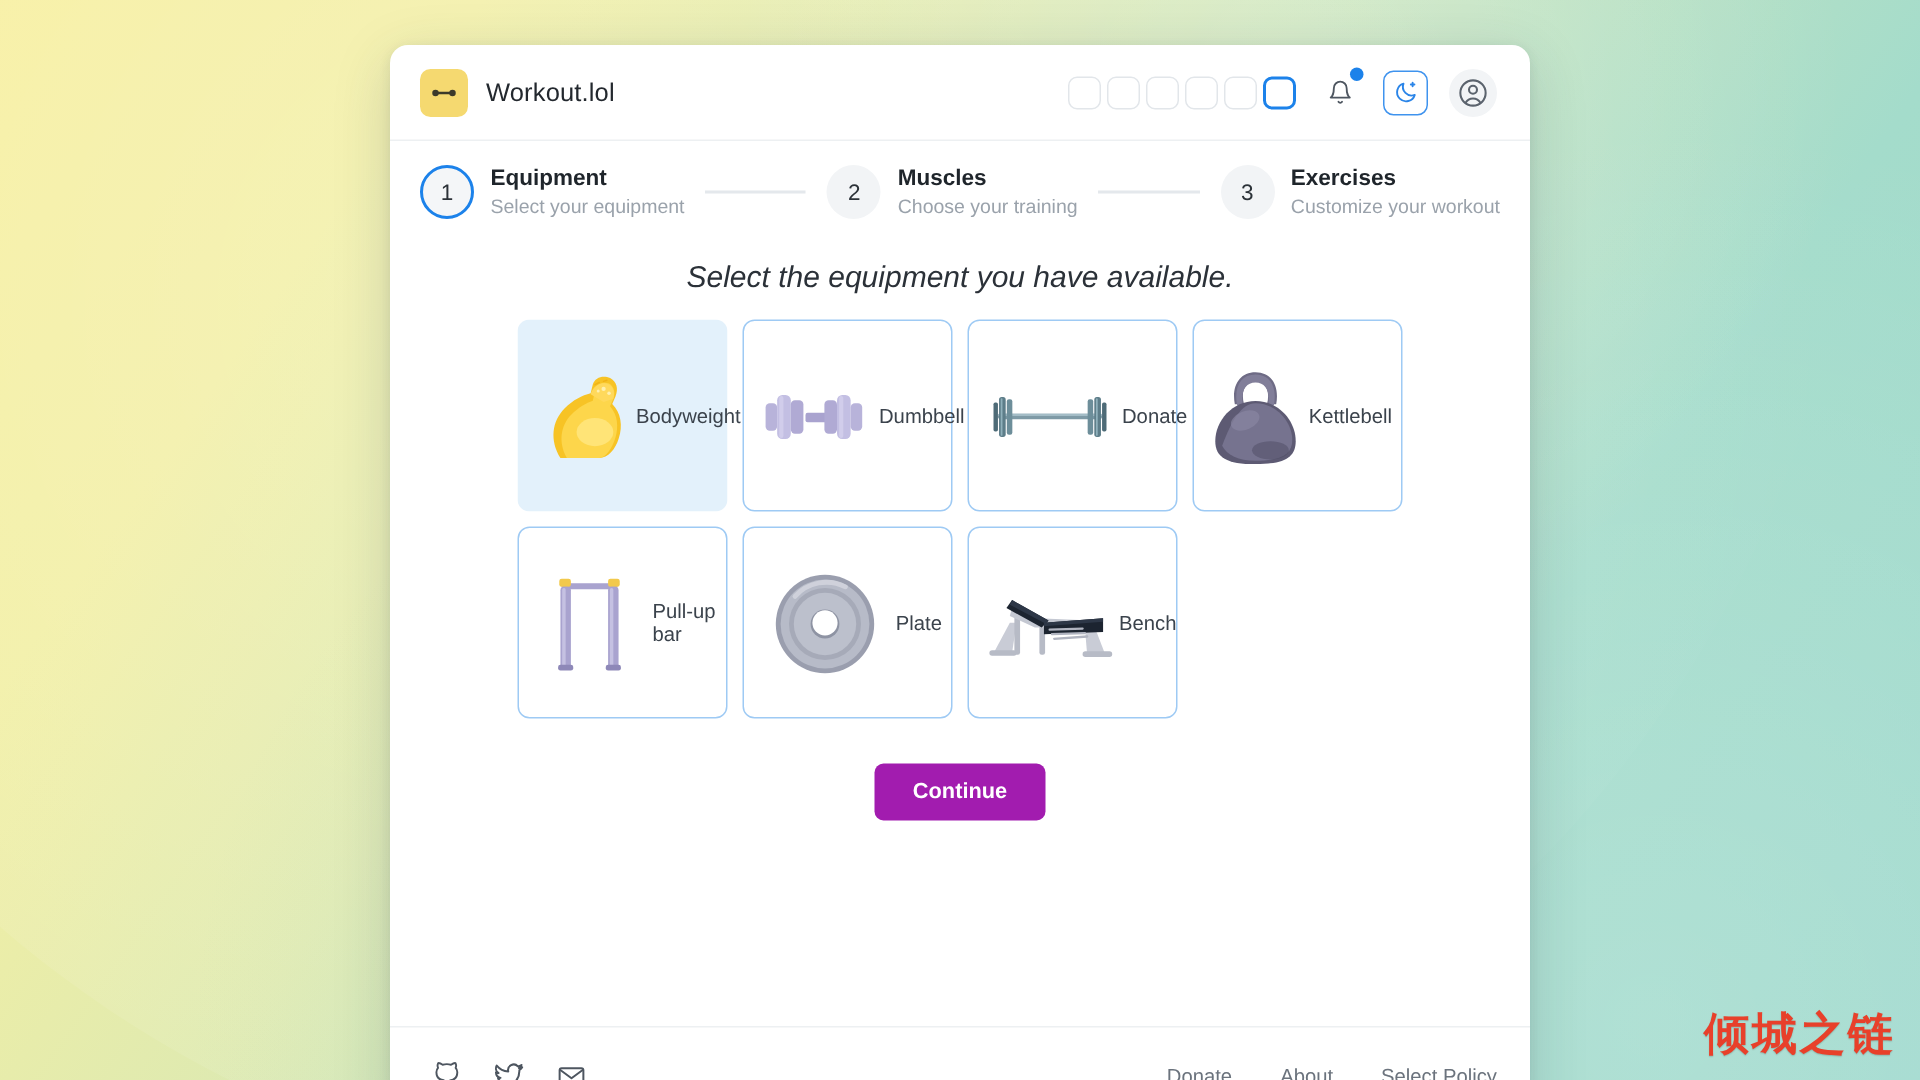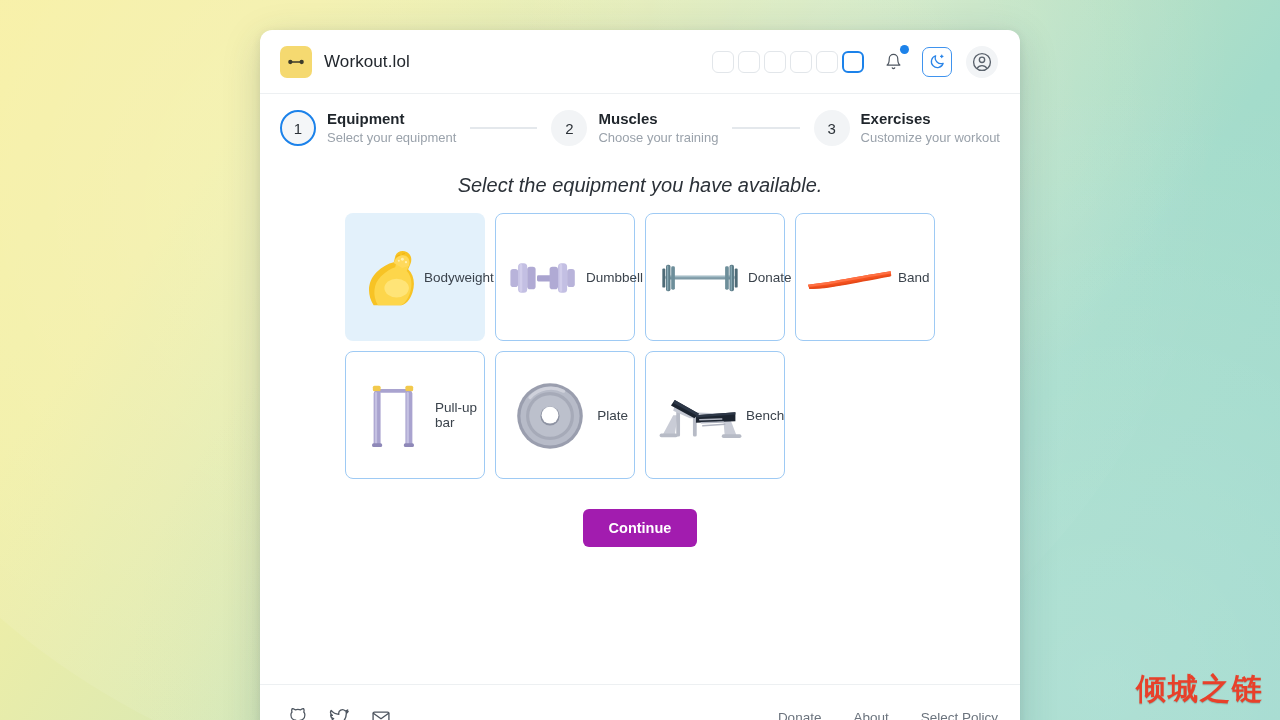--- a/index.html
+++ b/index.html
@@ -405,31 +405,34 @@
             <rect x="99" y="14" width="5" height="32" rx="2" fill="#6d8e9a"></rect>
             <rect x="105" y="12" width="6" height="36" rx="2.4" fill="#5d7d89"></rect>
             <rect x="112" y="17" width="4" height="26" rx="1.6" fill="#4e6b77"></rect>
             <rect x="20.5" y="13" width="1.6" height="34" rx=".8" fill="#8fb0bb"></rect>
             <rect x="106.5" y="13" width="1.6" height="34" rx=".8" fill="#8fb0bb"></rect>
           </svg>
         </div>
         <div class="equip-label">Donate</div>
       </div>
 
-
       <div class="equipment-card">
         <div class="equip-art">
-          <svg width="96" height="44" viewBox="0 0 130 50">
-            <path d="M8 34 C34 32 62 25 120 16 L121 22 C64 32 36 39 10 40 Z" fill="#f4511e"></path>
-            <path d="M8 34 C34 32 62 25 120 16 L120.4 19 C63 28 35 35 9 37 Z" fill="#ff7043"></path>
-            <path d="M10 38 C36 37 64 31 120 21 L120 23 C64 33 36 40 10 40 Z" fill="#e64a19"></path>
-          </svg>
-        </div>
-        <div class="equip-label">Band</div>
-      </div>
+          <svg width="70" height="72" viewBox="0 0 90 94">
+            <path d="M27 36 C24 20 31 8 45 8 C59 8 66 20 63 36 L55 36 C58 24 54 16 45 16 C36 16 32 24 35 36 Z" fill="#6e6b85"></path>
+            <path d="M29 37 C26 21 32 10 45 10 C58 10 64 21 61 37 L56 37 C58 25 54 17 45 17 C36 17 32 25 34 37 Z" fill="#817e99"></path>
+            <path d="M45 33 C65 33 80 50 80 68 C80 82 70 88 45 88 C20 88 10 82 10 68 C10 50 25 33 45 33 Z" fill="#5d5a73"></path>
+            <path d="M45 35 C63 35 77 51 77 67 C77 79 68 85 45 85 C30 85 20 80 16 72 C24 50 33 35 45 35 Z" fill="#76738f"></path>
+            <ellipse cx="36" cy="50" rx="13" ry="8" fill="#8a87a3" opacity=".65" transform="rotate(-22 36 50)"></ellipse>
+            <ellipse cx="58" cy="76" rx="16" ry="8" fill="#4e4b64" opacity=".5"></ellipse>
+          </svg>
+        </div>
+        <div class="equip-label">Kettlebell</div>
+      </div>
+
 
       <div class="equipment-card">
         <div class="equip-art">
           <svg width="62" height="74" viewBox="0 0 80 94">
             <rect x="16" y="12" width="48" height="5" rx="2.5" fill="#a9a3cf"></rect>
             <rect x="14" y="8" width="10" height="7" rx="2" fill="#f2c94c"></rect>
             <rect x="56" y="8" width="10" height="7" rx="2" fill="#f2c94c"></rect>
             <rect x="15" y="15" width="9" height="70" rx="3" fill="#a9a3cf"></rect>
             <rect x="56" y="15" width="9" height="70" rx="3" fill="#a9a3cf"></rect>
             <rect x="16.5" y="16" width="3" height="68" rx="1.5" fill="#c5c1e2"></rect>

